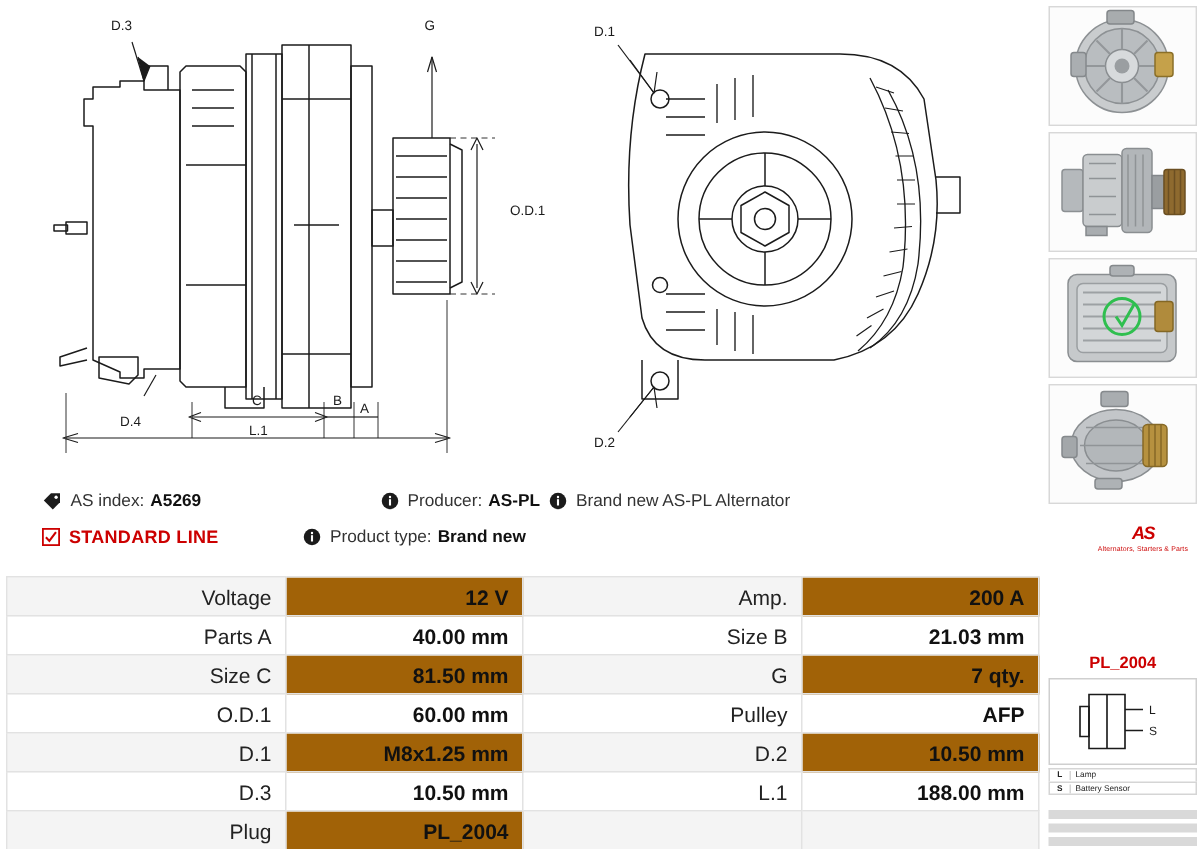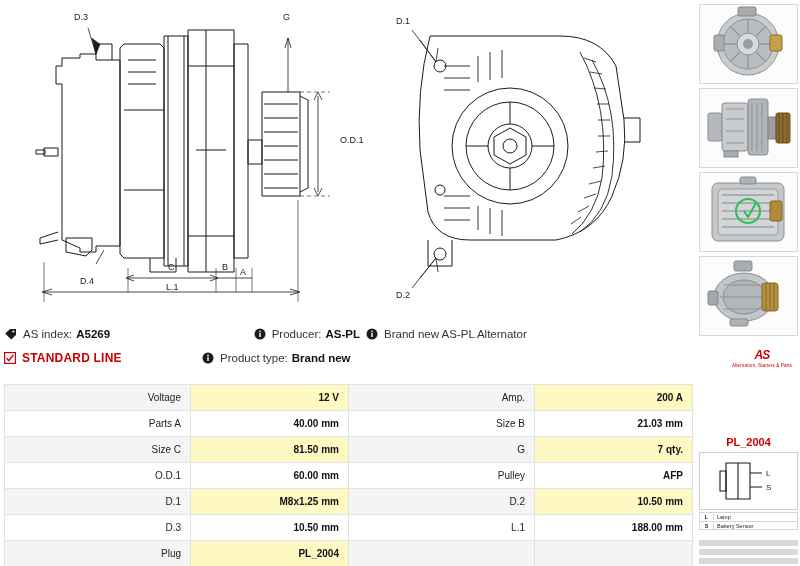--- a/index.html
+++ b/index.html
@@ -93,21 +93,21 @@
 
   
   .info {
     position: absolute;
     left: 0; top: 322px;
     width: 697px; height: 60px;
     font-size: 11.5px;
   }
   .info .line { display: flex; align-items: center; height: 24px; }
   .info .cell { display: flex; align-items: center; }
-  .c1 { width: 202px; padding-left: 4px; }
+  .c1 { width: 202px; padding-left: 28px; }
   .c2 { width: 290px; }
   .c3 { width: 164px; justify-content: flex-end; padding-right: 6px; }
   .lbl { color: #333; }
   .val { font-weight: bold; color: #111; margin-left: 4px; }
   .std {
     color: #cc0000;
     font-weight: bold;
     font-size: 12px;
     letter-spacing: .2px;
   }
@@ -132,31 +132,31 @@
     color: #cc0000;
     letter-spacing: .1px;
   }
 
   
   table.specs {
     position: absolute;
     left: 4px; top: 384px;
     width: 689px;
     border-collapse: collapse;
-    font-size: 10px;
+    font-size: 14px;
   }
   table.specs td {
     border: 1px solid #e2e2e2;
     height: 26px;
     padding: 0 9px;
   }
   td.k { width: 186px; text-align: right; color: #222; background:#fff; }
   td.v { width: 158px; text-align: right; font-weight: bold; color:#111; }
   tr.alt td { background: #f4f4f4; }
-  tr.alt td.v { background: #fef9c3; }
+  tr.alt td.v { background: #a16207; }
   td.empty { background: #f4f4f4 !important; }
 </style>
 </head>
 <body>
 
 <div class="page">
 
   <div class="drawings">
     <svg class="drawing-svg" width="697" height="318" viewBox="0 0 697 318">
       <g fill="none" stroke="#1b1b1b" stroke-width="1" stroke-linejoin="round">

